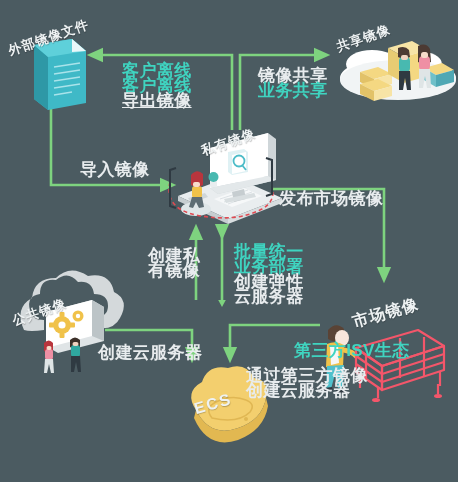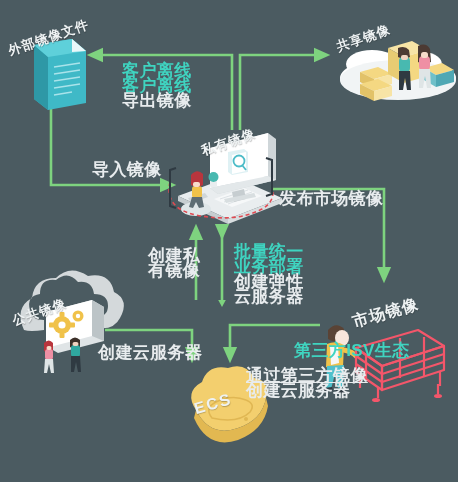--- a/index.html
+++ b/index.html
@@ -239,27 +239,31 @@
 
   <div class="node-title tilt" style="left:16px;top:312px;">公共镜像</div>
 
   <div class="node-title big tilt2" style="left:356px;top:312px;">市场镜像</div>
 
   <div class="node-title big tilt2" style="left:197px;top:400px;letter-spacing:2px;">ECS</div>
 
   <div style="position:absolute;left:122px;top:63px;">
     <div class="lbl teal" style="position:relative;">客户离线</div>
     <div class="lbl teal" style="position:relative;">客户离线</div>
-    <div class="lbl" style="position:relative;">导出镜像</div>
-  </div>
-
-  <div style="position:absolute;left:92px;top:162px;">
+    <div class="lbl" style="position:relative;text-decoration:underline;">导出镜像</div>
+  </div>
+
+  <div style="position:absolute;left:80px;top:162px;">
     <div class="lbl" style="position:relative;">导入镜像</div>
   </div>
 
+  <div style="position:absolute;left:258px;top:68px;">
+    <div class="lbl" style="position:relative;">镜像共享</div>
+    <div class="lbl teal" style="position:relative;">业务共享</div>
+  </div>
 
   <div style="position:absolute;left:279px;top:192px;font-family:Liberation Mono, monospace;">
     <div class="lbl" style="position:relative;">发布市场镜像</div>
   </div>
 
   <div style="position:absolute;left:148px;top:248px;">
     <div class="lbl" style="position:relative;">创建私</div>
     <div class="lbl" style="position:relative;">有镜像</div>
   </div>
 
@@ -269,17 +273,17 @@
     <div class="lbl" style="position:relative;">创建弹性</div>
     <div class="lbl" style="position:relative;">云服务器</div>
   </div>
 
   <div style="position:absolute;left:98px;top:345px;">
     <div class="lbl" style="position:relative;">创建云服务器</div>
   </div>
 
   <div style="position:absolute;left:246px;top:343px;">
     <div class="lbl teal" style="position:relative;margin-left:48px;">第三方ISV生态</div>
-    <div class="lbl" style="position:relative;margin-top:10px;text-decoration:underline;">通过第三方镜像</div>
+    <div class="lbl" style="position:relative;margin-top:10px;">通过第三方镜像</div>
     <div class="lbl" style="position:relative;">创建云服务器</div>
   </div>
 
 </div>
 
 </body></html>

